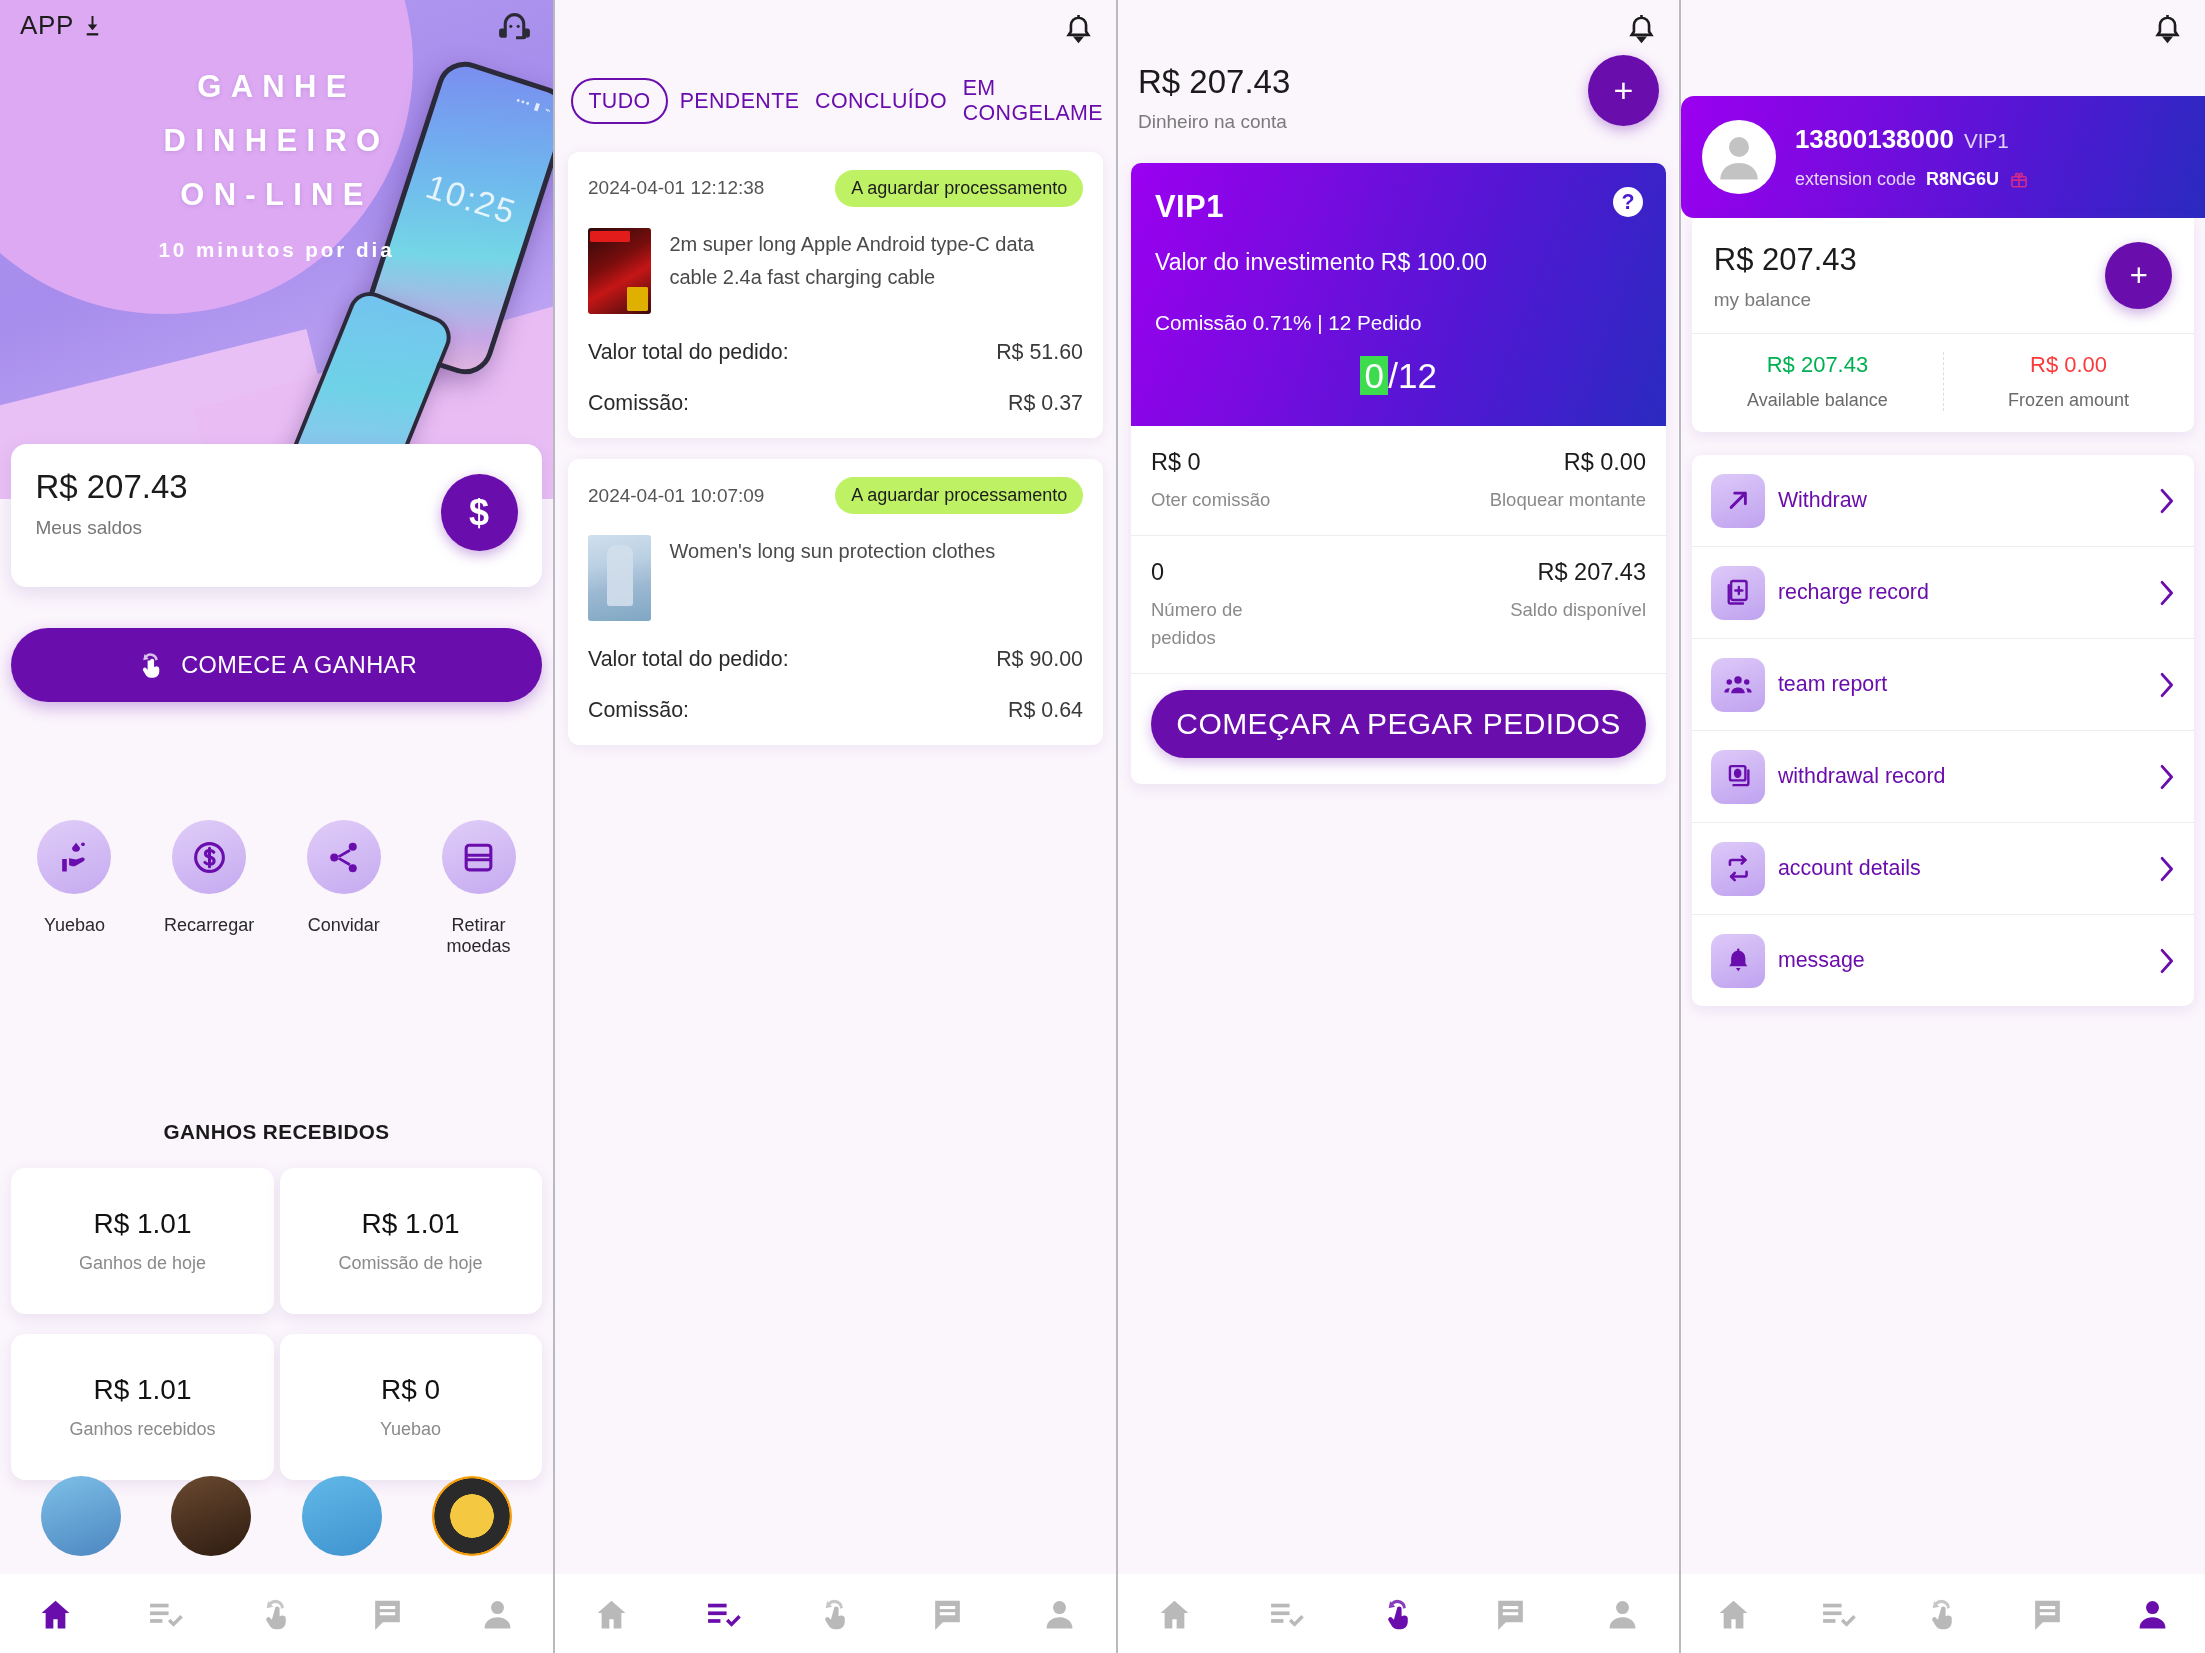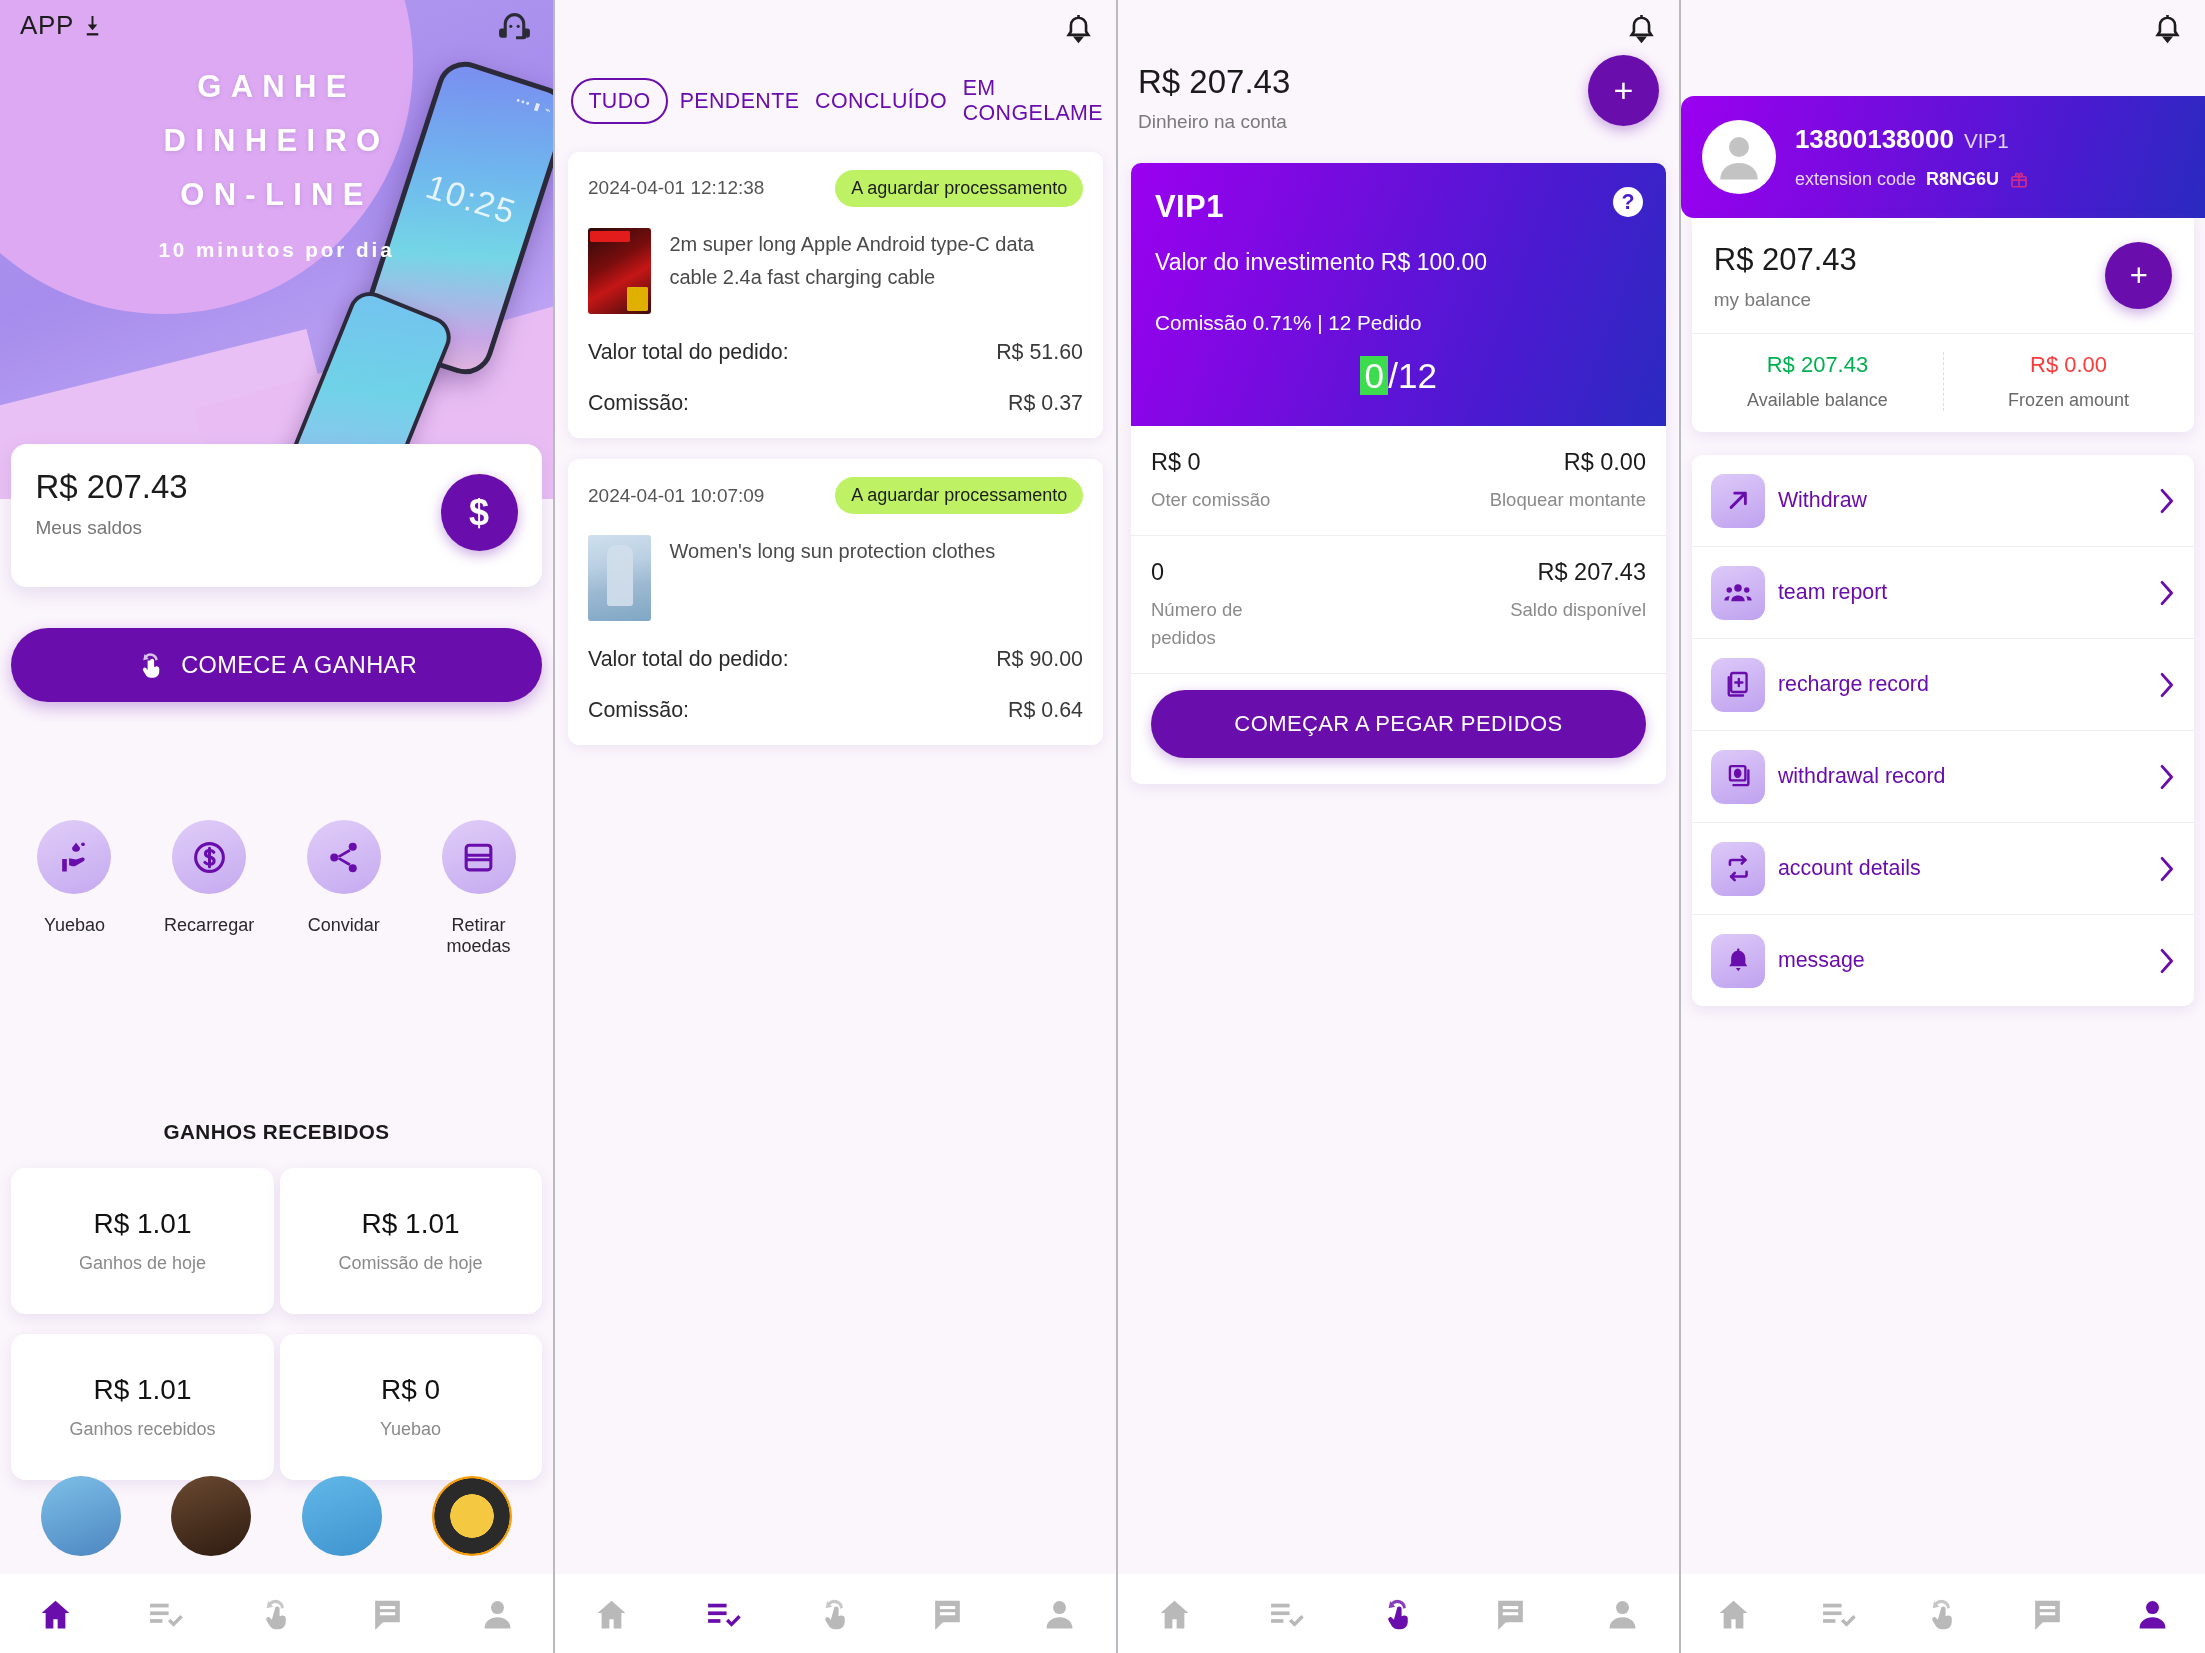--- a/index.html
+++ b/index.html
@@ -277,21 +277,21 @@
     display: flex; padding: 23px 20px 20px 20px;
     border-bottom: 1.4px solid #eee;
   }
   .stat-row:last-of-type { border-bottom: none; }
   .stat-col { flex: 1; }
   .stat-col.r { text-align: right; }
   .stat-v { font-size: 23.5px; color: #1b1b1b; }
   .stat-k { font-size: 18.5px; color: #8a8a8a; margin-top: 10px; line-height: 28.5px; }
   .grab-cta {
     margin: 15.7px 20px 26px 20px; height: 68px; border-radius: 34px;
-    background: #6a0dad; color: #fff; font-size: 22px; letter-spacing: 0.4px;
+    background: #6a0dad; color: #fff; font-size: 30px; letter-spacing: 0.4px;
     display: flex; align-items: center; justify-content: center;
     box-shadow: 0 4.3px 13px rgba(106,13,173,.28);
   }
 
   
   .profile-card {
     margin: 40px 0 0 0; border-radius: 13px 0 0 13px; margin-left: 0;
     background: linear-gradient(105deg,#9b00f0 0%,#7a0ae0 32%,#4a1ad0 72%,#2a2ac0 100%);
     padding: 24px 21.4px 24px 21.4px;
     display: flex; align-items: center; gap: 18.5px;
@@ -744,41 +744,41 @@
               <path d="M6 18L18 6M9 6h9v9"></path>
             </svg>
         </div>
         <div class="menu-label">Withdraw</div>
         <svg class="ic menu-chev" viewBox="0 0 12 22" fill="none" stroke="#6a0dad" stroke-width="2.4" stroke-linecap="round" stroke-linejoin="round">
             <path d="M2 2l8 9-8 9"></path>
           </svg>
       </div>
       <div class="menu-item">
         <div class="menu-icon">
+          <svg class="ic" style="width:28.5px;height:28.5px" viewBox="0 0 24 24" fill="none" stroke="#6a0dad" stroke-width="2">
+              <rect x="6" y="2.5" width="13" height="16" rx="1.6"></rect>
+              <path d="M12.5 7.5v6M9.5 10.5h6" stroke-linecap="round"></path>
+              <path d="M4 6v14.5a1 1 0 0 0 1 1h11" stroke-linecap="round"></path>
+            </svg>
+        </div>
+        <div class="menu-label">recharge record</div>
+        <svg class="ic menu-chev" viewBox="0 0 12 22" fill="none" stroke="#6a0dad" stroke-width="2.4" stroke-linecap="round" stroke-linejoin="round">
+            <path d="M2 2l8 9-8 9"></path>
+          </svg>
+      </div>
+      <div class="menu-item">
+        <div class="menu-icon">
           <svg class="ic" style="width:30px;height:30px" viewBox="0 0 24 24" fill="#6a0dad">
               <circle cx="12" cy="8" r="3"></circle>
               <circle cx="5" cy="9.5" r="2.2"></circle>
               <circle cx="19" cy="9.5" r="2.2"></circle>
               <path d="M6.6 18.5c0-2.8 2.4-4.5 5.4-4.5s5.4 1.7 5.4 4.5zM1 18c0-2.2 1.8-3.4 4-3.4h.5A6.6 6.6 0 0 0 4.4 18zm22 0h-3.4a6.6 6.6 0 0 0-1.1-3.4h.5c2.2 0 4 1.2 4 3.4z"></path>
             </svg>
         </div>
         <div class="menu-label">team report</div>
-        <svg class="ic menu-chev" viewBox="0 0 12 22" fill="none" stroke="#6a0dad" stroke-width="2.4" stroke-linecap="round" stroke-linejoin="round">
-            <path d="M2 2l8 9-8 9"></path>
-          </svg>
-      </div>
-      <div class="menu-item">
-        <div class="menu-icon">
-          <svg class="ic" style="width:28.5px;height:28.5px" viewBox="0 0 24 24" fill="none" stroke="#6a0dad" stroke-width="2">
-              <rect x="6" y="2.5" width="13" height="16" rx="1.6"></rect>
-              <path d="M12.5 7.5v6M9.5 10.5h6" stroke-linecap="round"></path>
-              <path d="M4 6v14.5a1 1 0 0 0 1 1h11" stroke-linecap="round"></path>
-            </svg>
-        </div>
-        <div class="menu-label">recharge record</div>
         <svg class="ic menu-chev" viewBox="0 0 12 22" fill="none" stroke="#6a0dad" stroke-width="2.4" stroke-linecap="round" stroke-linejoin="round">
             <path d="M2 2l8 9-8 9"></path>
           </svg>
       </div>
       <div class="menu-item">
         <div class="menu-icon">
           <svg class="ic" style="width:28.5px;height:28.5px" viewBox="0 0 24 24" fill="none" stroke="#6a0dad" stroke-width="2">
               <rect x="5" y="3.5" width="13" height="12" rx="1.4"></rect>
               <ellipse cx="11.5" cy="9.5" rx="2.2" ry="3" fill="#6a0dad"></ellipse>
               <path d="M8 19.5h11a1.5 1.5 0 0 0 1.5-1.5V7" stroke-linecap="round"></path>

